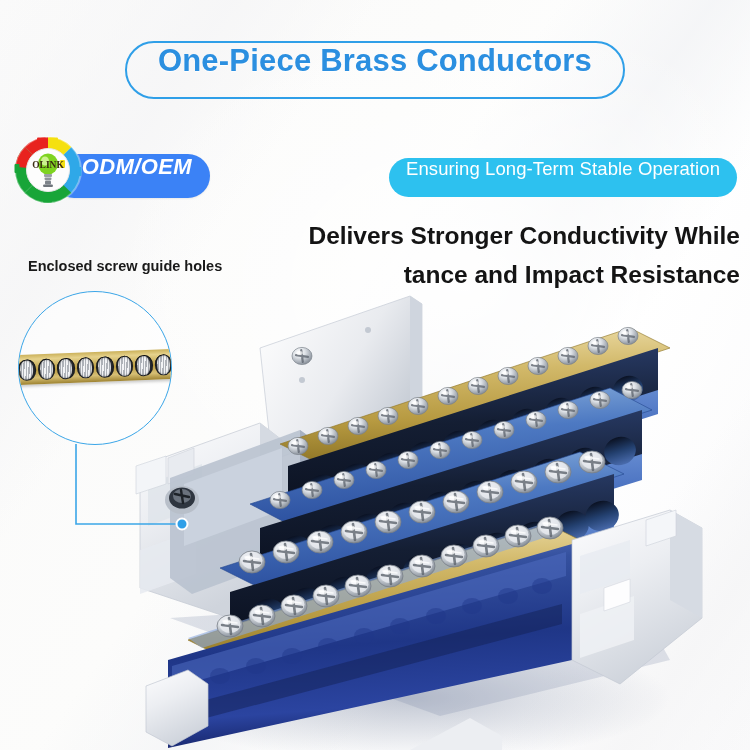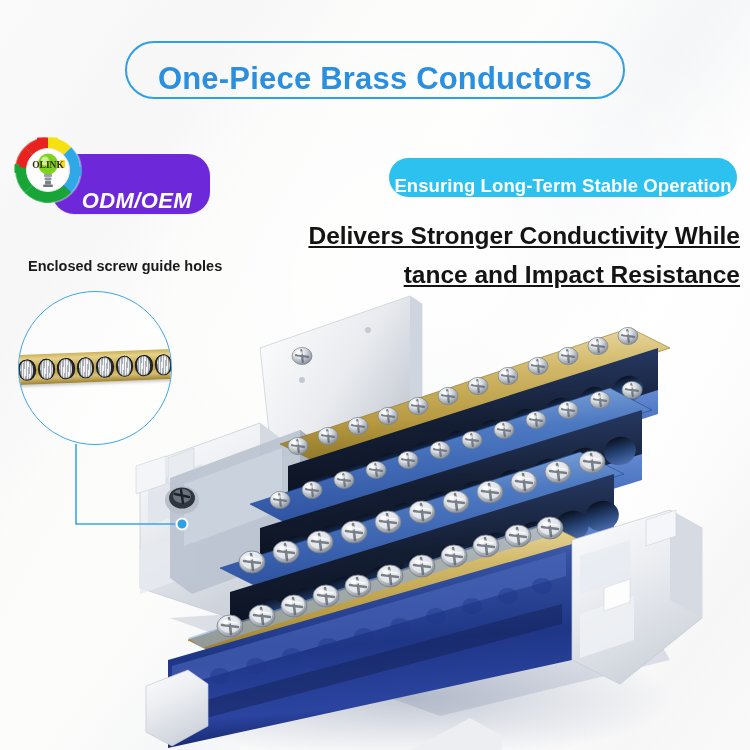--- a/index.html
+++ b/index.html
@@ -14,55 +14,55 @@
     background:
       linear-gradient(125deg, rgba(255,255,255,0) 0%, rgba(246,246,247,.9) 18%, rgba(255,255,255,0) 30%,
         rgba(255,255,255,0) 44%, rgba(243,244,246,.85) 56%, rgba(255,255,255,0) 68%,
         rgba(255,255,255,0) 80%, rgba(245,245,246,.8) 90%, rgba(255,255,255,0) 100%),
       linear-gradient(118deg, rgba(250,250,250,1) 0%, rgba(252,252,251,1) 40%, rgba(255,255,255,1) 70%, rgba(249,249,250,1) 100%);
   }
   #bg:after{content:"";position:absolute;inset:0;
     background:radial-gradient(ellipse 70% 55% at 62% 38%, rgba(255,255,255,.95), rgba(255,255,255,0) 70%);}
 
   
-  .pill{position:absolute;display:flex;align-items:flex-end;justify-content:center;
+  .pill{position:absolute;display:flex;align-items:flex-start;justify-content:center;
     box-sizing:border-box;white-space:nowrap;}
 
   
   #title-pill{
     left:125px;top:41px;width:500px;height:58px;
     border:2px solid #2f9fe8;border-radius:29px;background:transparent;
   }
   #title-text{
     font-size:31px;font-weight:bold;color:#2b8fe0;letter-spacing:.2px;
     text-shadow:0 1px 1px rgba(255,255,255,.9);
   }
 
   
   #odm-pill{
-    left:52px;top:154px;width:158px;height:60px;border-radius:22px;
-    background:#6d28d9;justify-content:flex-end;padding-right:18px;
+    left:52px;top:154px;width:158px;height:44px;border-radius:22px;
+    background:#3b82f6;justify-content:flex-end;padding-right:18px;
     box-shadow:0 1px 2px rgba(0,0,0,.07);
   }
   #odm-text{font-size:22px;font-weight:bold;font-style:italic;color:#ffffff;letter-spacing:.4px;}
 
   #logo-mark{position:absolute;left:13px;top:136px;width:70px;height:68px;}
   #logo-mark svg{display:block;}
 
   
   #sub-pill{
     left:389px;top:158px;width:348px;height:39px;border-radius:20px;
     background:#2dc1ef;
   }
-  #sub-text{font-size:18.5px;font-weight:bold;color:#fff;letter-spacing:.1px;}
+  #sub-text{font-size:18.5px;font-weight:normal;color:#fff;letter-spacing:.1px;}
 
   
   #body-copy{position:absolute;right:10px;top:216px;width:450px;
     text-align:right;color:#141414;font-size:24.5px;font-weight:bold;line-height:39px;}
-  #body-copy .ln{display:block;text-decoration:underline;}
+  #body-copy .ln{display:block;}
 
   
   #callout-label{position:absolute;left:4px;top:258px;font-size:14.5px;font-weight:bold;color:#1a1a1a;margin-left:24px;}
   #callout-circle{position:absolute;left:18px;top:291px;width:152px;height:152px;
     border:1.6px solid #3ba6e8;border-radius:50%;background:rgba(255,255,255,.55);overflow:hidden;}
   #leader{position:absolute;left:0;top:280px;width:220px;height:270px;pointer-events:none;}
 
   
   .brass-bar{position:absolute;left:-4px;top:60px;width:160px;height:30px;
     transform:rotate(-2.2deg);

